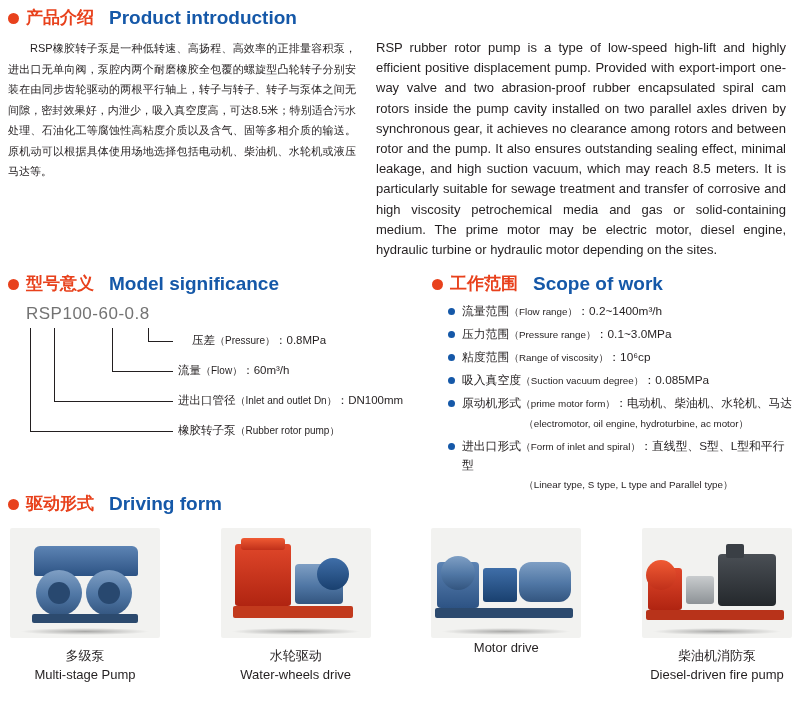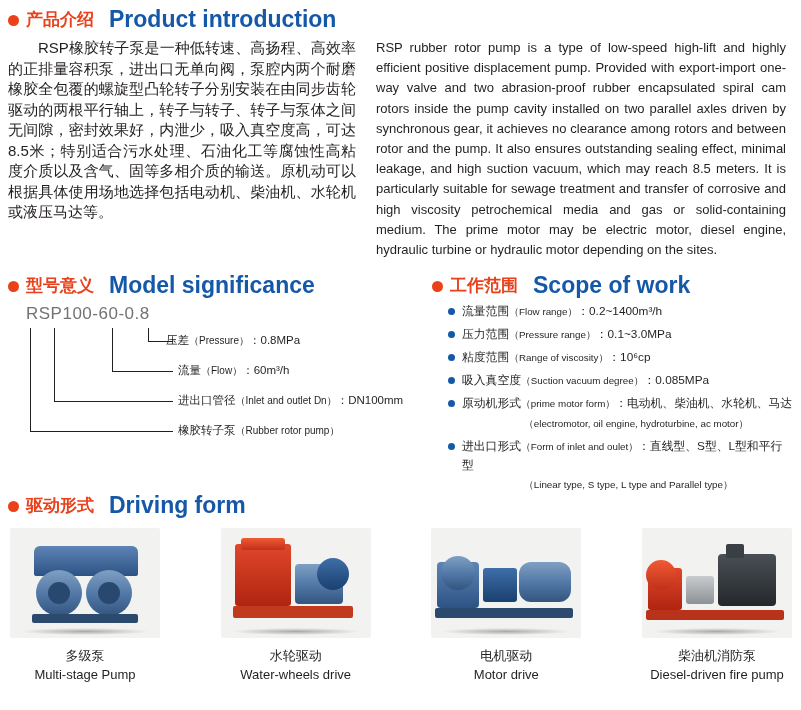--- a/index.html
+++ b/index.html
@@ -17,29 +17,29 @@
   .sec-head{display:flex;align-items:center;gap:7px;}
   .bullet-dot{
     width:11px;height:11px;border-radius:50%;
     background:#e8411c;flex:0 0 auto;position:relative;top:1px;
   }
   .sec-cn{
     font-size:17px;font-weight:bold;color:#e8411c;
     letter-spacing:0px;white-space:nowrap;
   }
   .sec-en{
-    font-size:23px;font-weight:bold;color:#1558a8;
+    font-size:19px;font-weight:bold;color:#1558a8;
     white-space:nowrap;margin-left:8px;
   }
 
   
   #intro-head{position:absolute;left:8px;top:6px;}
   .intro-cols{position:absolute;top:38px;left:8px;width:786px;display:flex;gap:20px;}
   .col-cn{
-    width:348px;font-size:15px;line-height:20.5px;
+    width:348px;font-size:11px;line-height:20.5px;
     text-align:justify;text-justify:inter-ideograph;
     color:#231f20;
   }
   .col-cn .indent{text-indent:2em;display:block;}
   .col-en{
     width:410px;font-size:13px;line-height:20.2px;
     text-align:justify;color:#231f20;
   }
 
   
@@ -131,21 +131,21 @@
 
     <div class="leader" style="left:104px;top:28px;width:1px;height:44px;"></div>
     <div class="leader" style="left:104px;top:71px;width:61px;height:1px;"></div>
 
     <div class="leader" style="left:46px;top:28px;width:1px;height:74px;"></div>
     <div class="leader" style="left:46px;top:101px;width:119px;height:1px;"></div>
 
     <div class="leader" style="left:22px;top:28px;width:1px;height:104px;"></div>
     <div class="leader" style="left:22px;top:131px;width:143px;height:1px;"></div>
 
-    <div class="lbl" style="left:158px;top:33px;">
+    <div class="lbl" style="left:184px;top:33px;">
       <span>压差</span><span class="sm">（</span><span class="sm">Pressure</span><span class="sm">）</span><span>：</span><span>0.8MPa</span>
     </div>
     <div class="lbl" style="left:170px;top:63px;">
       <span>流量</span><span class="sm">（</span><span class="sm">Flow</span><span class="sm">）</span><span>：</span><span>60m³/h</span>
     </div>
     <div class="lbl" style="left:170px;top:93px;">
       <span>进出口管径</span><span class="sm">（</span><span class="sm">Inlet and outlet Dn</span><span class="sm">）</span><span>：</span><span>DN100mm</span>
     </div>
     <div class="lbl" style="left:170px;top:123px;">
       <span>橡胶转子泵</span><span class="sm">（</span><span class="sm">Rubber rotor pump</span><span class="sm">）</span>
@@ -186,21 +186,21 @@
     <div class="scope-item">
       <span class="scope-dot"></span>
       <span class="scope-txt">
         <span>原动机形式</span><span class="sm">（</span><span class="sm">prime motor form</span><span class="sm">）</span><span>：</span><span>电动机、柴油机、水轮机、马达</span><br>
         <span class="sm" style="margin-left:62px;">（</span><span class="sm">electromotor, oil engine, hydroturbine, ac motor</span><span class="sm">）</span>
       </span>
     </div>
     <div class="scope-item">
       <span class="scope-dot"></span>
       <span class="scope-txt">
-        <span>进出口形式</span><span class="sm">（</span><span class="sm">Form of inlet and oulet</span><span class="sm">）</span><span>：</span><span>直线型、S型、L型和平行型</span><br>
+        <span>进出口形式</span><span class="sm">（</span><span class="sm">Form of inlet and spiral</span><span class="sm">）</span><span>：</span><span>直线型、S型、L型和平行型</span><br>
         <span class="sm" style="margin-left:62px;">（</span><span class="sm">Linear type, S type, L type and Parallel type</span><span class="sm">）</span>
       </span>
     </div>
   </div>
 
   <div class="sec-head" id="drive-head">
     <span class="bullet-dot"></span>
     <span class="sec-cn">驱动形式</span>
     <span class="sec-en">Driving form</span>
   </div>
@@ -237,21 +237,20 @@
 
     <div class="drive-item">
       <div class="photo">
         <div class="p-body blue2" style="left:6px;top:34px;width:42px;height:46px;border-radius:4px;"></div>
         <div class="p-body circ blue1" style="left:10px;top:28px;width:34px;height:34px;"></div>
         <div class="p-body blue3" style="left:52px;top:40px;width:34px;height:34px;border-radius:3px;"></div>
         <div class="p-body blue1" style="left:88px;top:34px;width:52px;height:40px;border-radius:12px;"></div>
         <div class="p-body" style="left:4px;top:80px;width:138px;height:10px;background:#2c4a6e;border-radius:2px;"></div>
         <div class="shadow"></div>
       </div>
-      <div class="cap-cn">电机驱动</div>
       <div class="cap-en">Motor drive</div>
     </div>
 
     <div class="drive-item">
       <div class="photo">
         <div class="p-body red1" style="left:6px;top:40px;width:34px;height:42px;border-radius:3px;"></div>
         <div class="p-body circ red2" style="left:4px;top:32px;width:30px;height:30px;"></div>
         <div class="p-body gray1" style="left:44px;top:48px;width:28px;height:28px;border-radius:3px;"></div>
         <div class="p-body dark1" style="left:76px;top:26px;width:58px;height:52px;border-radius:4px;"></div>
         <div class="p-body" style="left:84px;top:16px;width:18px;height:14px;background:#3a3f45;border-radius:2px;"></div>

